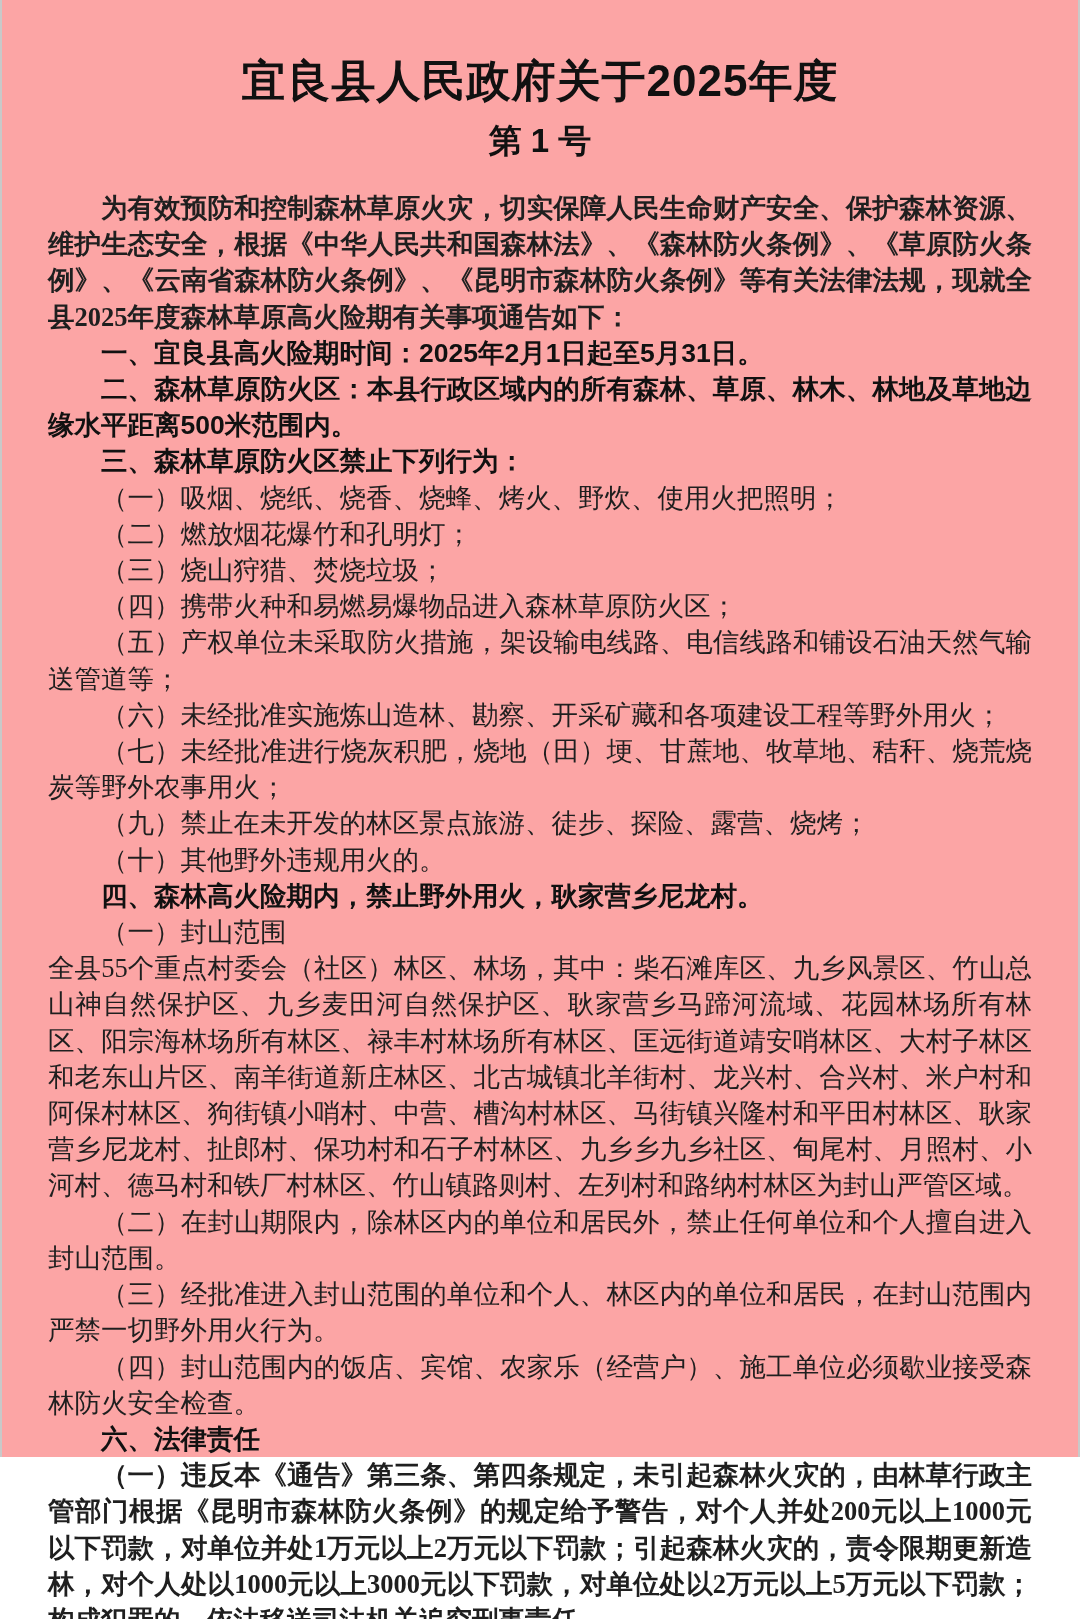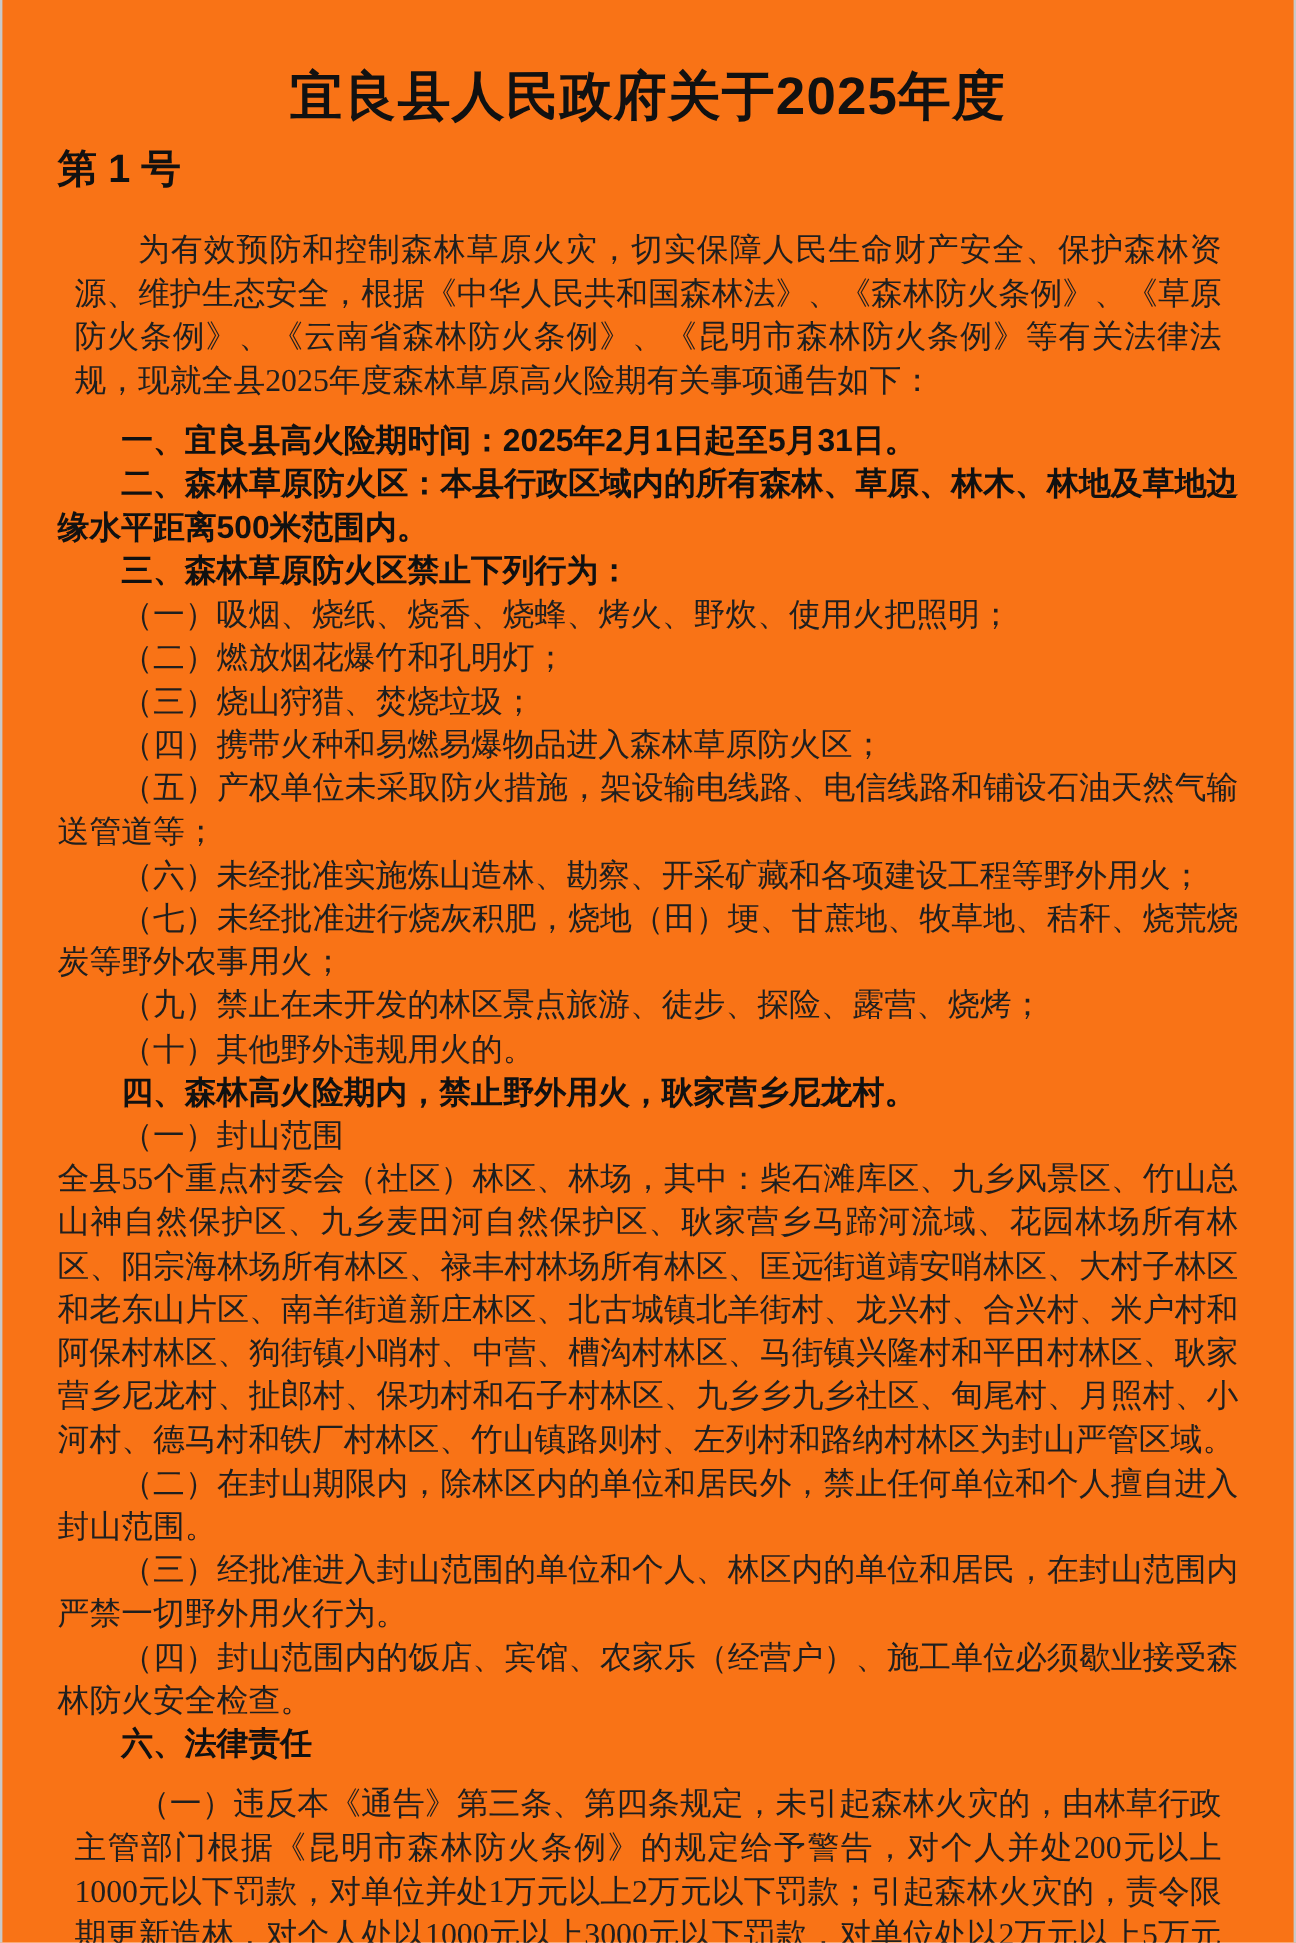--- a/index.html
+++ b/index.html
@@ -11,22 +11,22 @@
     width: 1080px;
     height: 1619px;
     font-family: "Liberation Serif", "DejaVu Serif", serif;
     color: #1a1a1a;
     overflow: hidden;
   }
   .page {
     position: relative;
     box-sizing: border-box;
     width: 1080px;
-    height: 1619px;
-    background: #f97316;
+    height: 1457px;
+    background: #fca5a5;
     border-left: 2px solid #c9c9c9;
     border-right: 2px solid #c9c9c9;
     padding: 0;
   }
   .inner {
     box-sizing: border-box;
     padding: 52px 46px 0 46px;
   }
 
   
@@ -41,36 +41,37 @@
     line-height: 58px;
     letter-spacing: 1px;
     color: #111;
     white-space: nowrap;
   }
   .doc-number {
     font-family: "Liberation Sans", "DejaVu Sans", sans-serif;
     font-weight: bold;
     font-size: 33px;
     line-height: 50px;
-    text-align: left;
+    text-align: center;
     color: #111;
     margin-bottom: 24px;
   }
 
   
   .body-text {
     font-size: 26.5px;
     line-height: 36.2px;
     text-align: justify;
     text-justify: inter-ideograph;
     color: #1f1f1f;
   }
   .para {
     text-indent: 2em;
-    margin: 14px;
+    margin: 0;
+    font-weight: bold;
   }
   .heading-bold {
     font-family: "Liberation Sans", "DejaVu Sans", sans-serif;
     font-weight: bold;
     text-indent: 2em;
     margin: 0;
     color: #111;
     font-size: 26.5px;
     line-height: 36.2px;
   }

